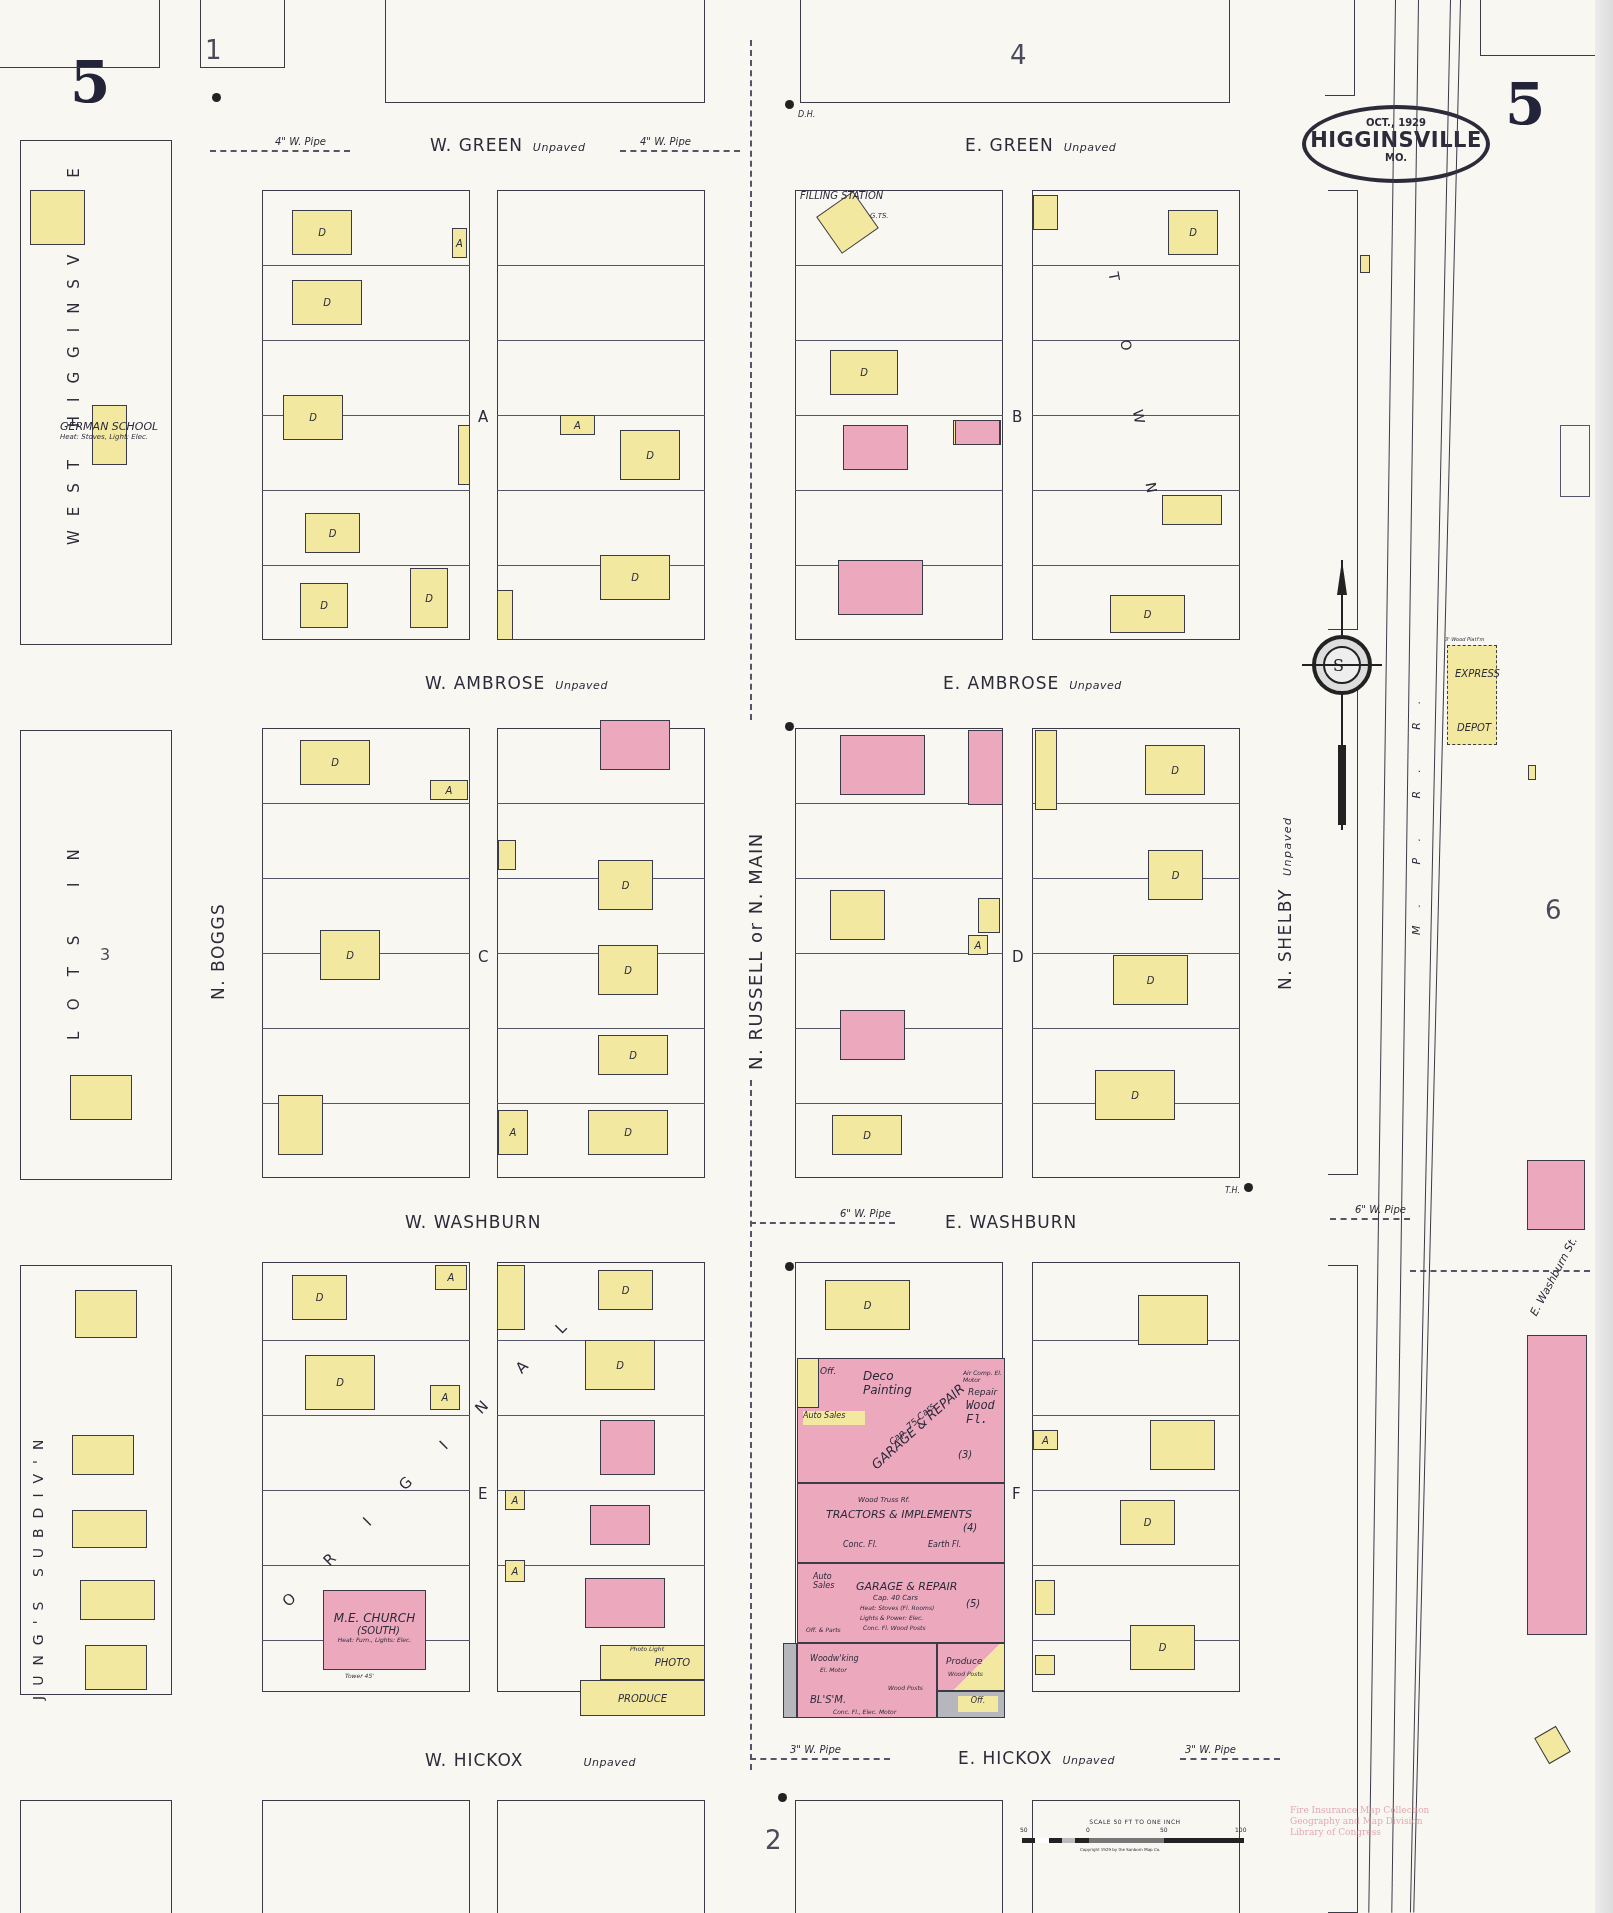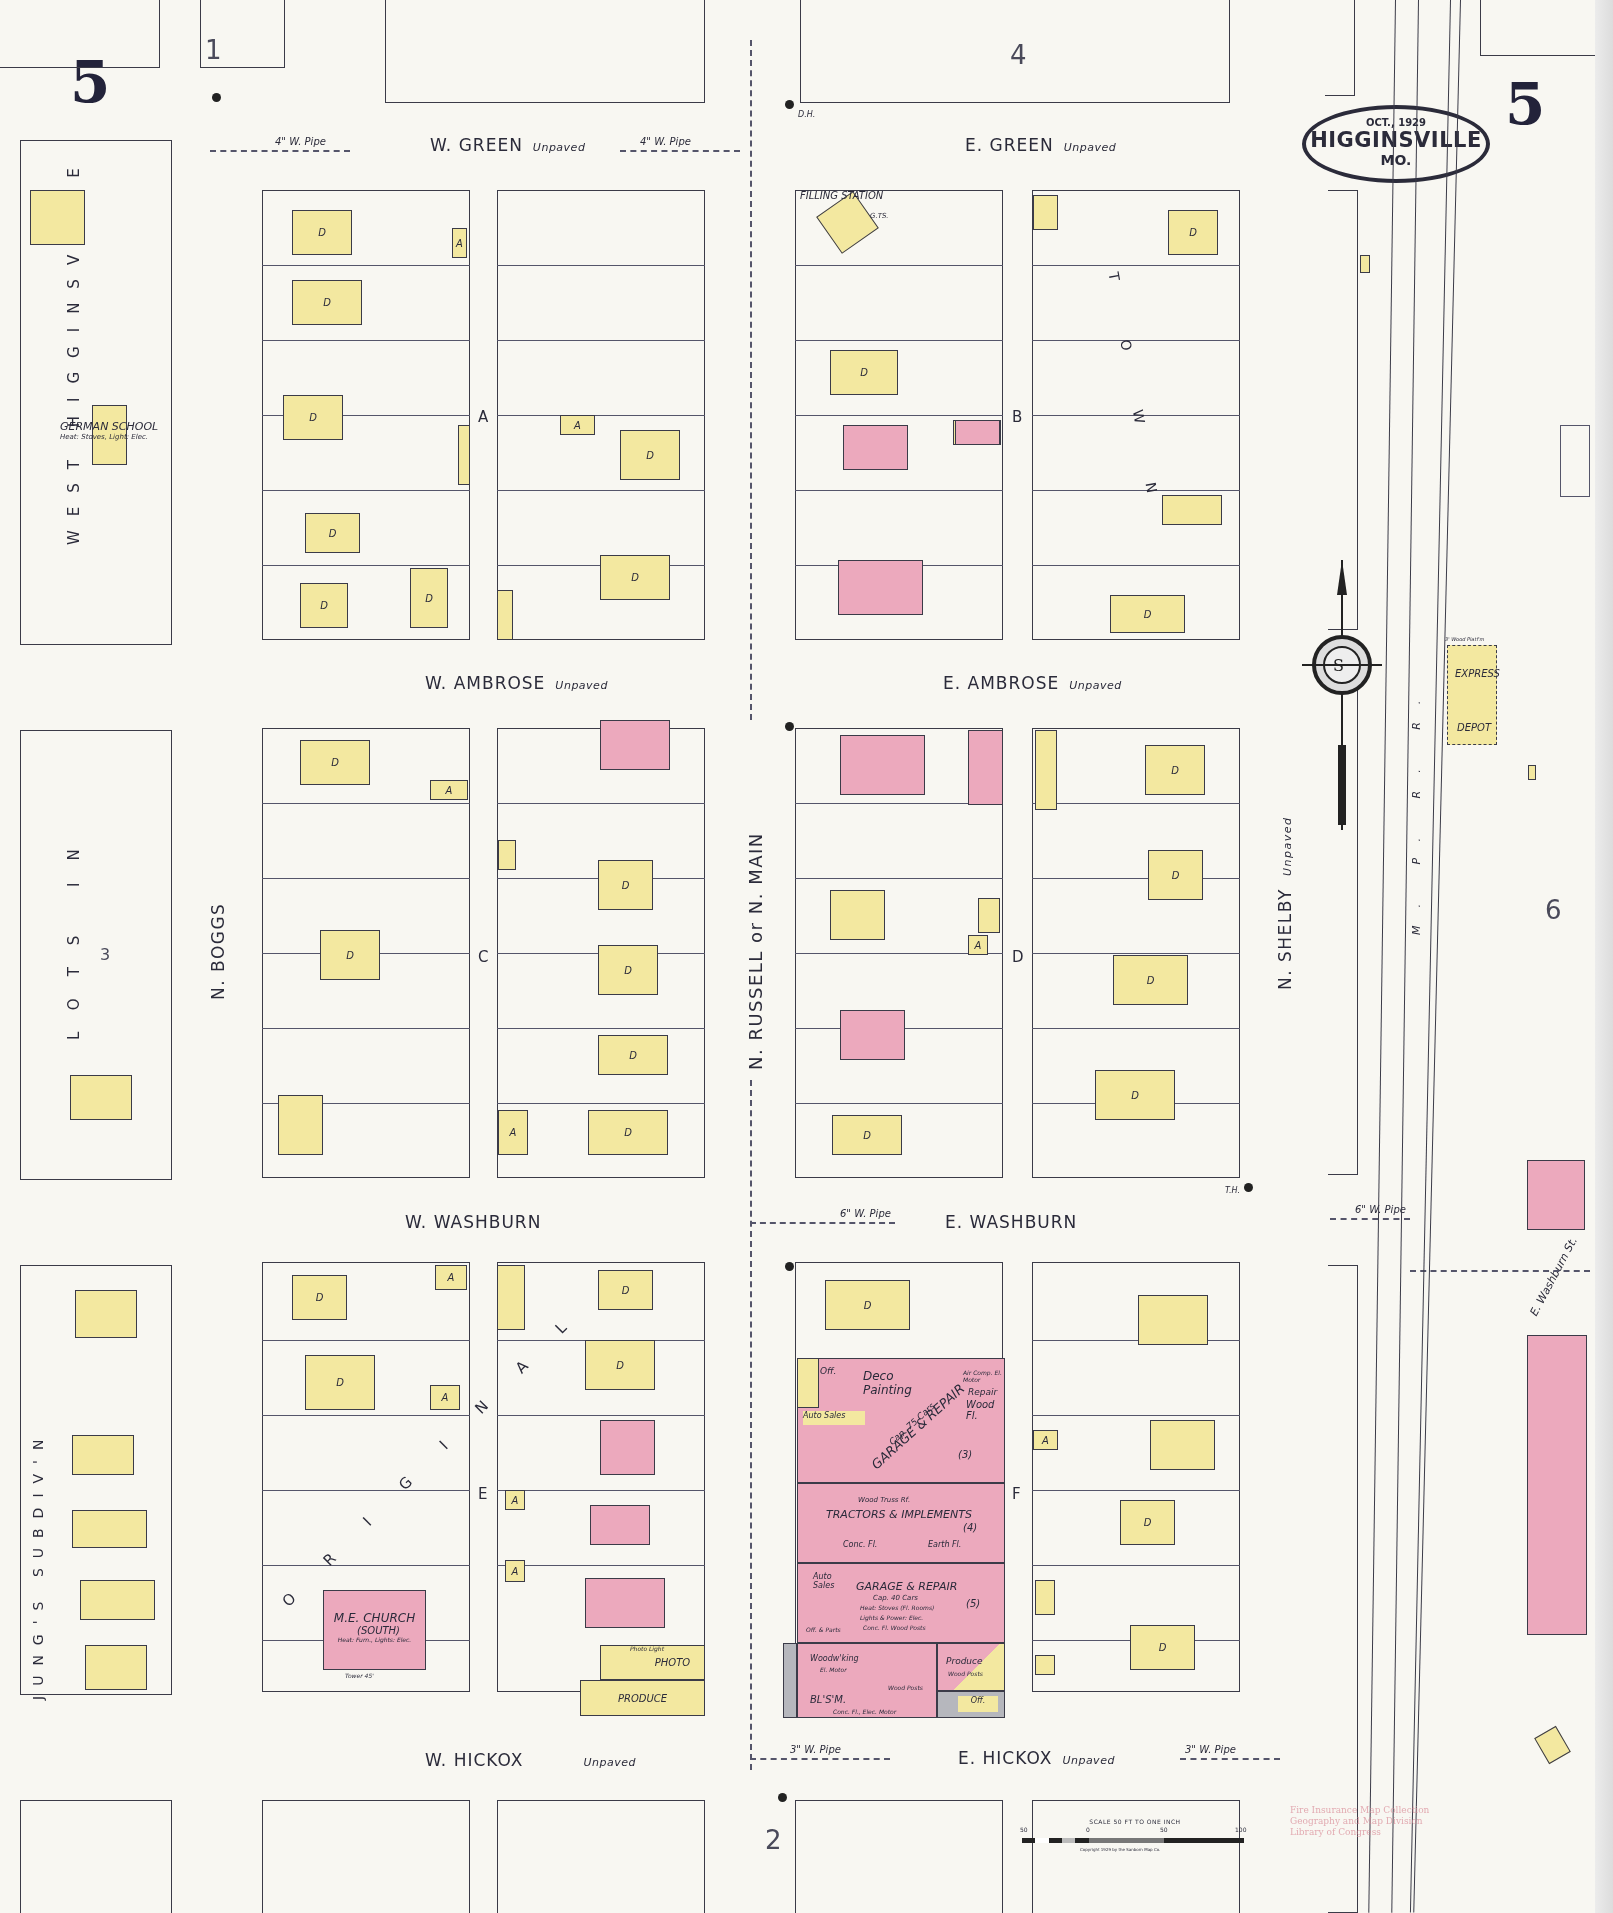--- a/index.html
+++ b/index.html
@@ -31,21 +31,21 @@
   <div class="big" style="left:1505px;top:70px;">5</div>
   <div class="pnum" style="left:1010px;top:40px;">4</div>
   <div class="pnum" style="left:205px;top:35px;">1</div>
   <div class="pnum" style="left:765px;top:1825px;">2</div>
   <div class="pnum" style="left:1545px;top:895px;">6</div>
   <div class="pnum" style="left:100px;top:945px;font-size:16px;">3</div>
 
   <div style="position:absolute;left:1302px;top:105px;width:180px;height:70px;border:4px solid #2b2b3a;border-radius:50%;text-align:center;">
     <div style="font-size:10px;margin-top:8px;font-weight:bold;">OCT., 1929</div>
     <div style="font-size:21px;font-weight:bold;letter-spacing:.5px;">HIGGINSVILLE</div>
-    <div style="font-size:14px;font-weight:bold;">MO.</div>
+    <div style="font-size:10px;font-weight:bold;">MO.</div>
   </div>
 
   <div class="blk" style="left:0;top:-2px;width:160px;height:70px;border-top:none;border-left:none;"></div>
   <div class="blk" style="left:200px;top:-2px;width:85px;height:70px;border-top:none;"></div>
   <div class="blk" style="left:385px;top:-2px;width:320px;height:105px;border-top:none;"></div>
   <div class="blk" style="left:800px;top:-2px;width:430px;height:105px;border-top:none;"></div>
   <div class="blk" style="left:1325px;top:-2px;width:30px;height:98px;border-top:none;border-left:none;"></div>
   <div class="blk" style="left:1480px;top:-2px;width:115px;height:58px;border-top:none;border-right:none;"></div>
 
   <div class="blk" style="left:20px;top:140px;width:152px;height:505px;"></div>
@@ -280,21 +280,21 @@
     <div style="font-size:10px;text-align:center;padding-left:8px;">(SOUTH)</div>
     <div style="font-size:6px;text-align:center;">Heat: Furn., Lights: Elec.</div>
   </div>
   <div class="lbl" style="left:345px;top:1672px;font-size:6px;">Tower 45'</div>
 
   <div class="brk" style="left:797px;top:1358px;width:208px;height:125px;">
     <div style="position:absolute;left:22px;top:7px;font-size:9px;">Off.</div>
     <div style="position:absolute;left:65px;top:10px;font-size:12px;width:32px;">Deco Painting</div>
     <div style="position:absolute;left:165px;top:10px;font-size:6px;width:40px;">Air Comp. El. Motor</div>
     <div style="position:absolute;left:170px;top:28px;font-size:9px;">Repair</div>
-    <div style="position:absolute;left:168px;top:40px;font-size:10px;">Wood Fl.</div>
+    <div style="position:absolute;left:168px;top:40px;font-size:12px;font-family:Liberation Mono, monospace;">Wood Fl.</div>
     <div style="position:absolute;left:60px;top:60px;font-size:13px;transform:rotate(-42deg);white-space:nowrap;">GARAGE &amp; REPAIR</div>
     <div style="position:absolute;left:85px;top:60px;font-size:9px;transform:rotate(-42deg);white-space:nowrap;">Cap. 75 Cars</div>
     <div style="position:absolute;left:160px;top:90px;font-size:10px;">(3)</div>
     <div style="position:absolute;left:5px;top:52px;width:62px;height:14px;background:#f3e8a0;font-size:8px;">Auto Sales</div>
   </div>
   <div class="brk" style="left:797px;top:1483px;width:208px;height:80px;">
     <div style="position:absolute;left:60px;top:12px;font-size:7px;">Wood Truss Rf.</div>
     <div style="position:absolute;left:28px;top:24px;font-size:11px;white-space:nowrap;">TRACTORS &amp; IMPLEMENTS</div>
     <div style="position:absolute;left:45px;top:56px;font-size:8px;">Conc. Fl.</div>
     <div style="position:absolute;left:130px;top:56px;font-size:8px;">Earth Fl.</div>

